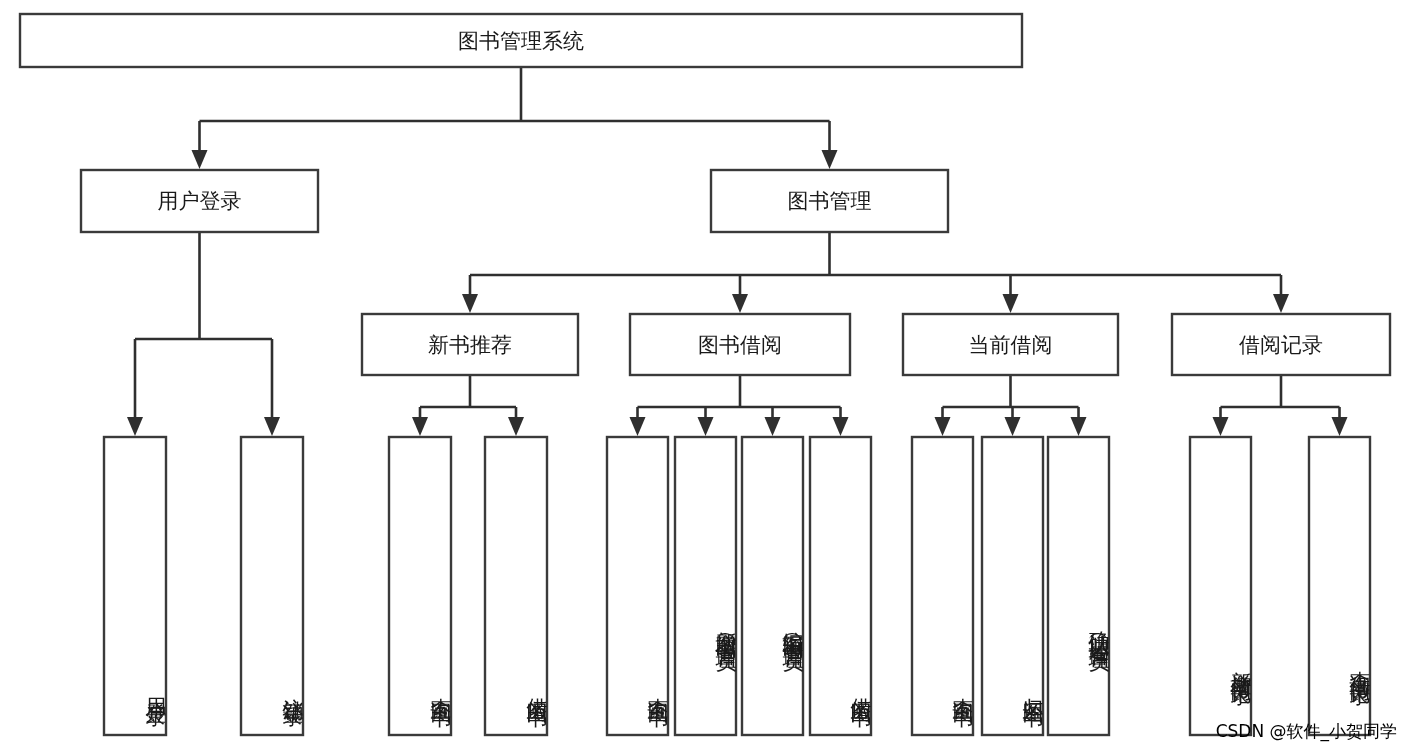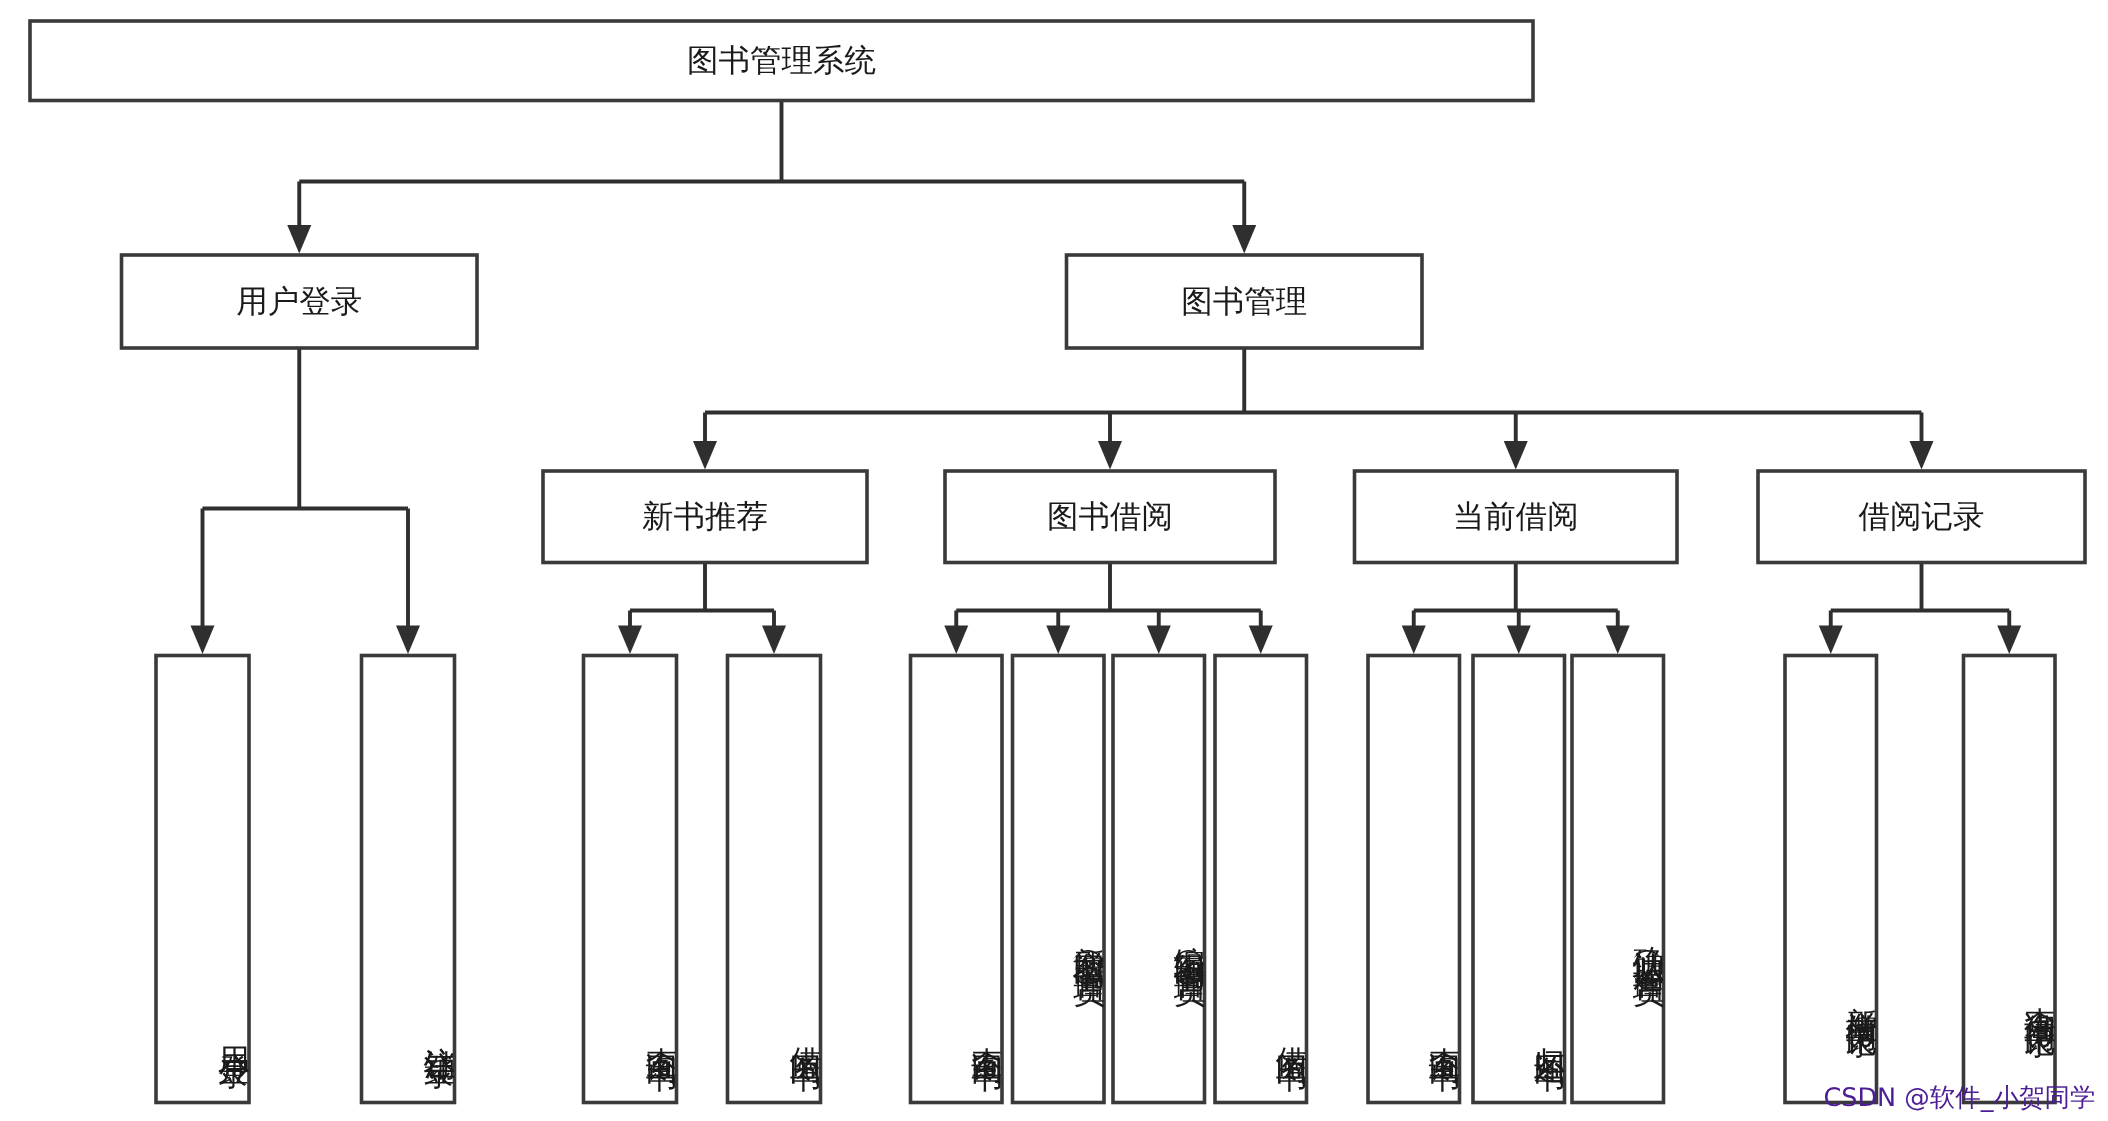--- a/index.html
+++ b/index.html
@@ -61,21 +61,21 @@
     justify-content: center;
     white-space: nowrap;
     pointer-events: none;
   }
   .watermark {
     position: absolute;
     right: 8px;
     bottom: 4px;
     font-family: "DejaVu Sans", "Liberation Sans", sans-serif;
     font-size: 17px;
-    color: #4c1d95;
+    color: #000000;
     white-space: nowrap;
   }
 </style>
 </head>
 <body>
 
 <div id="diagram-root">
 
   <svg class="diagram-canvas" viewBox="0 0 1405 747">
     <g id="connectors-layer">

